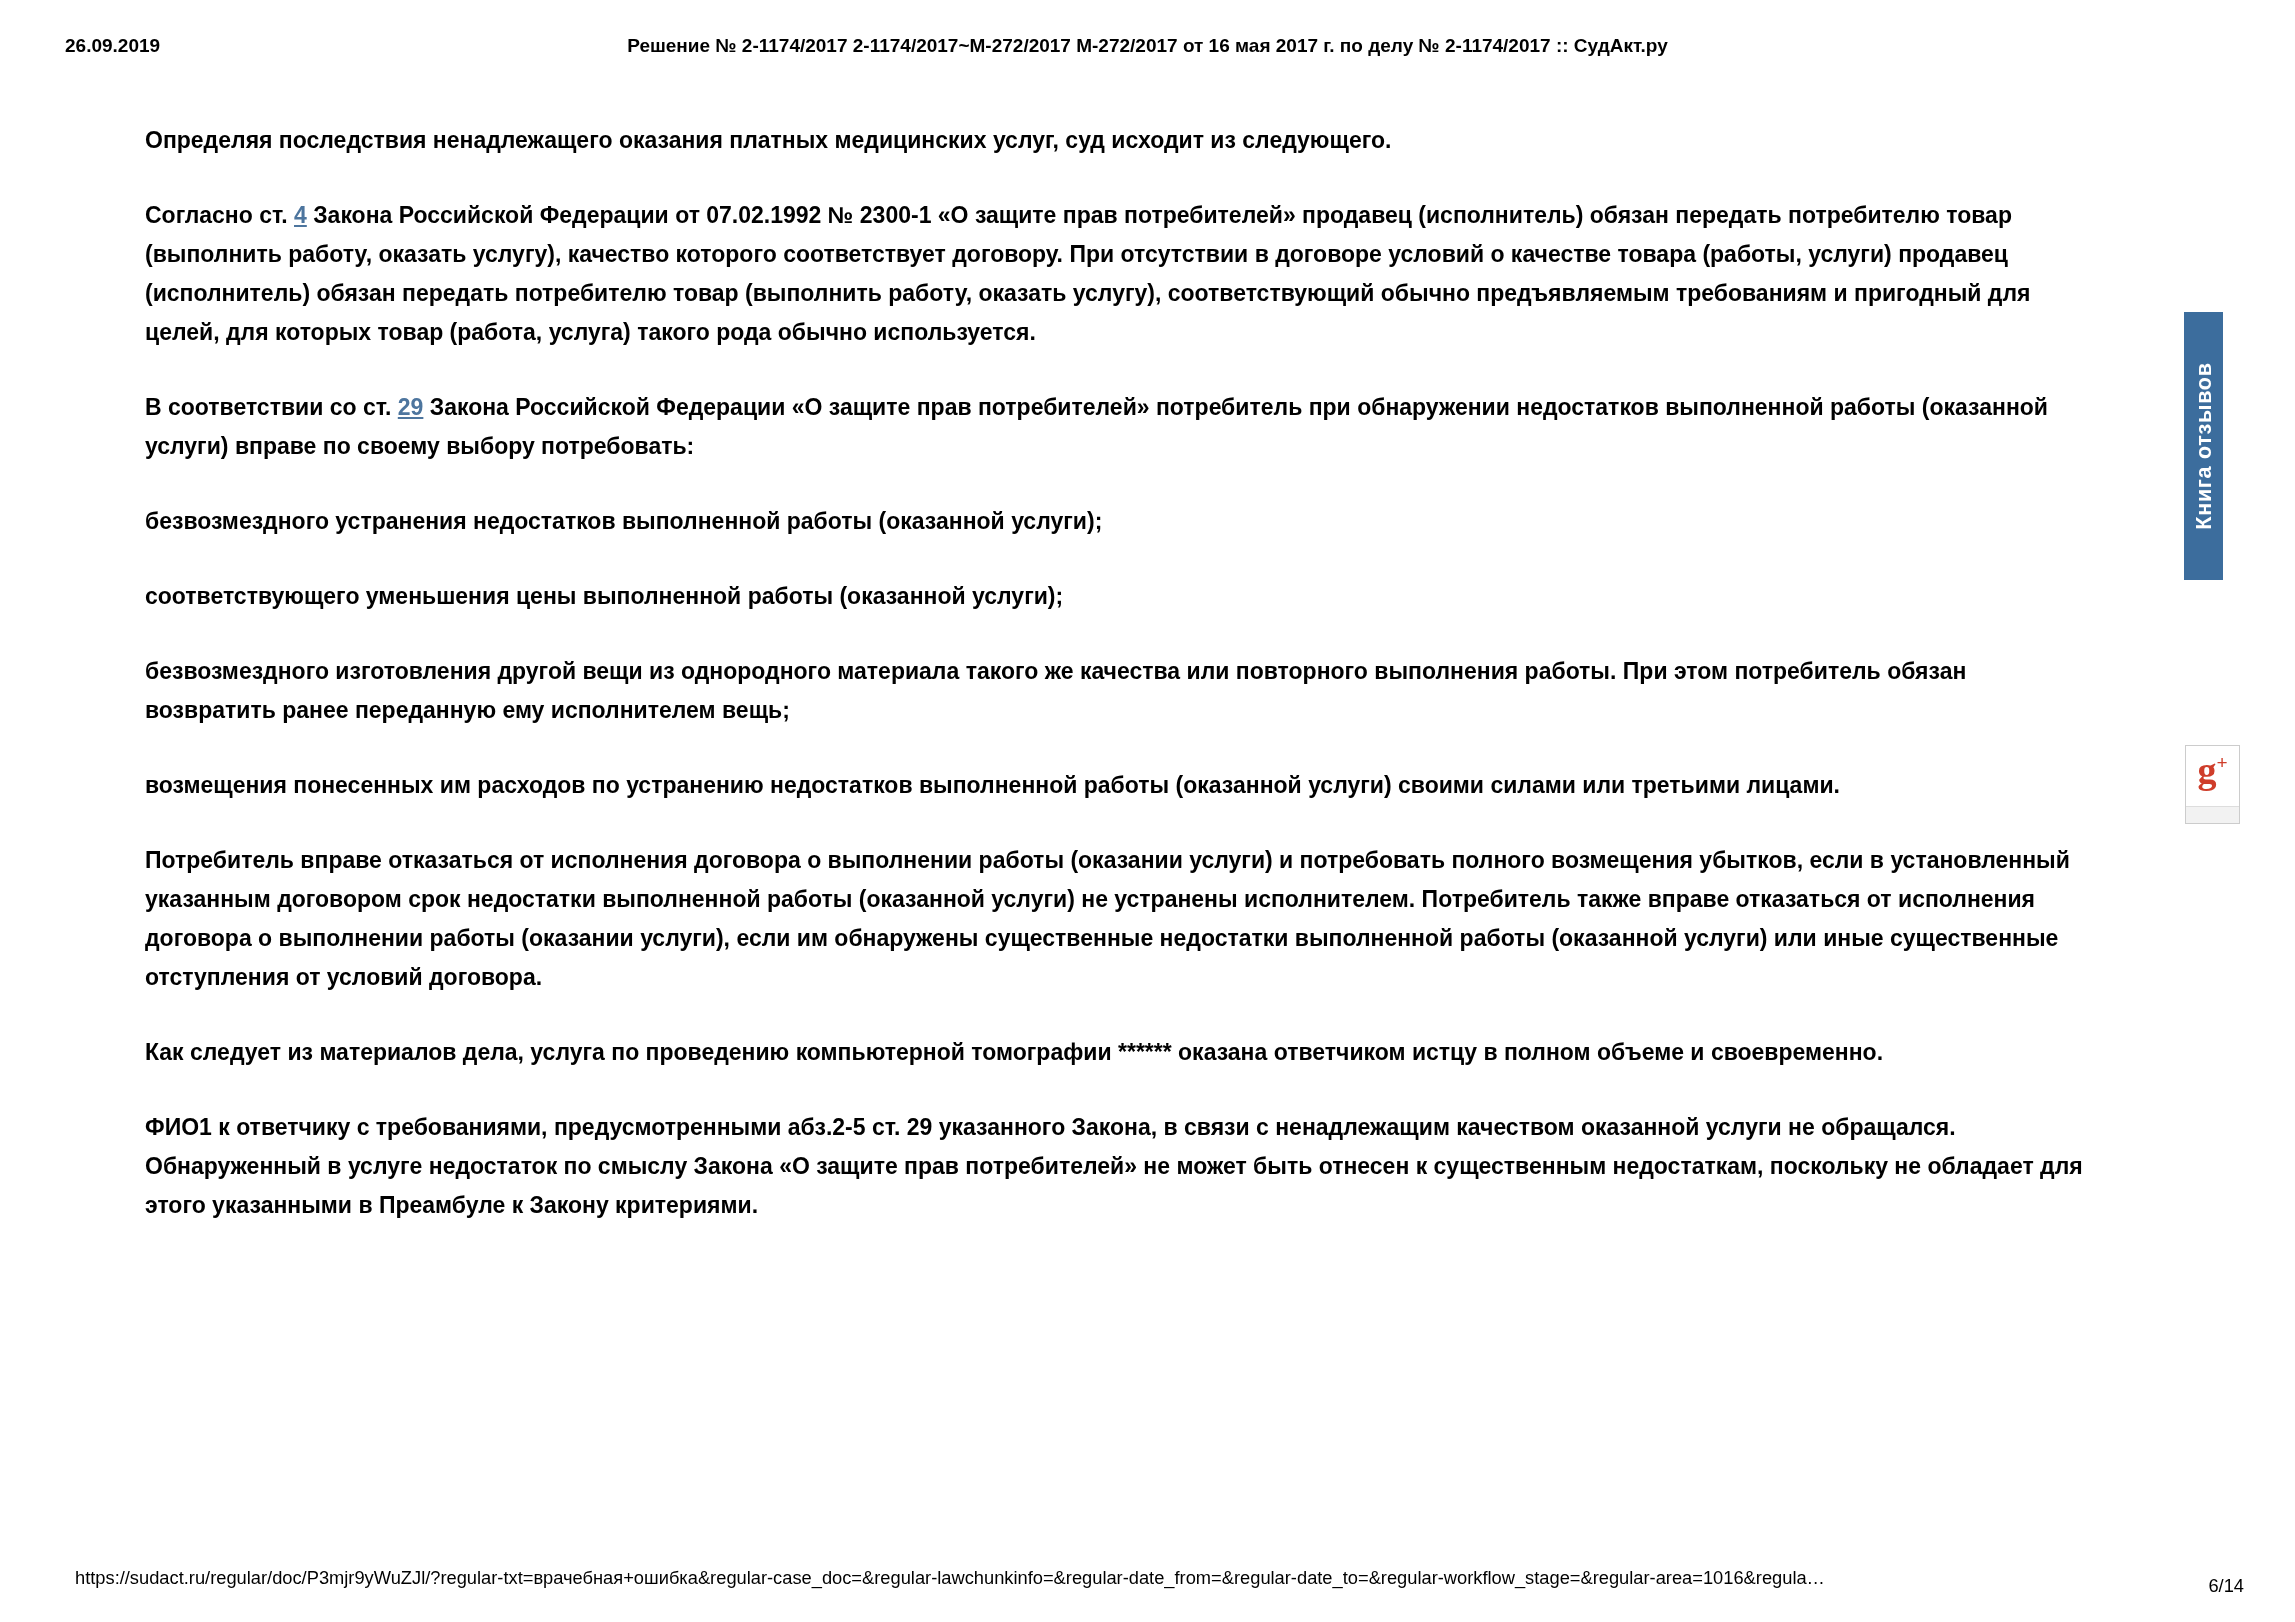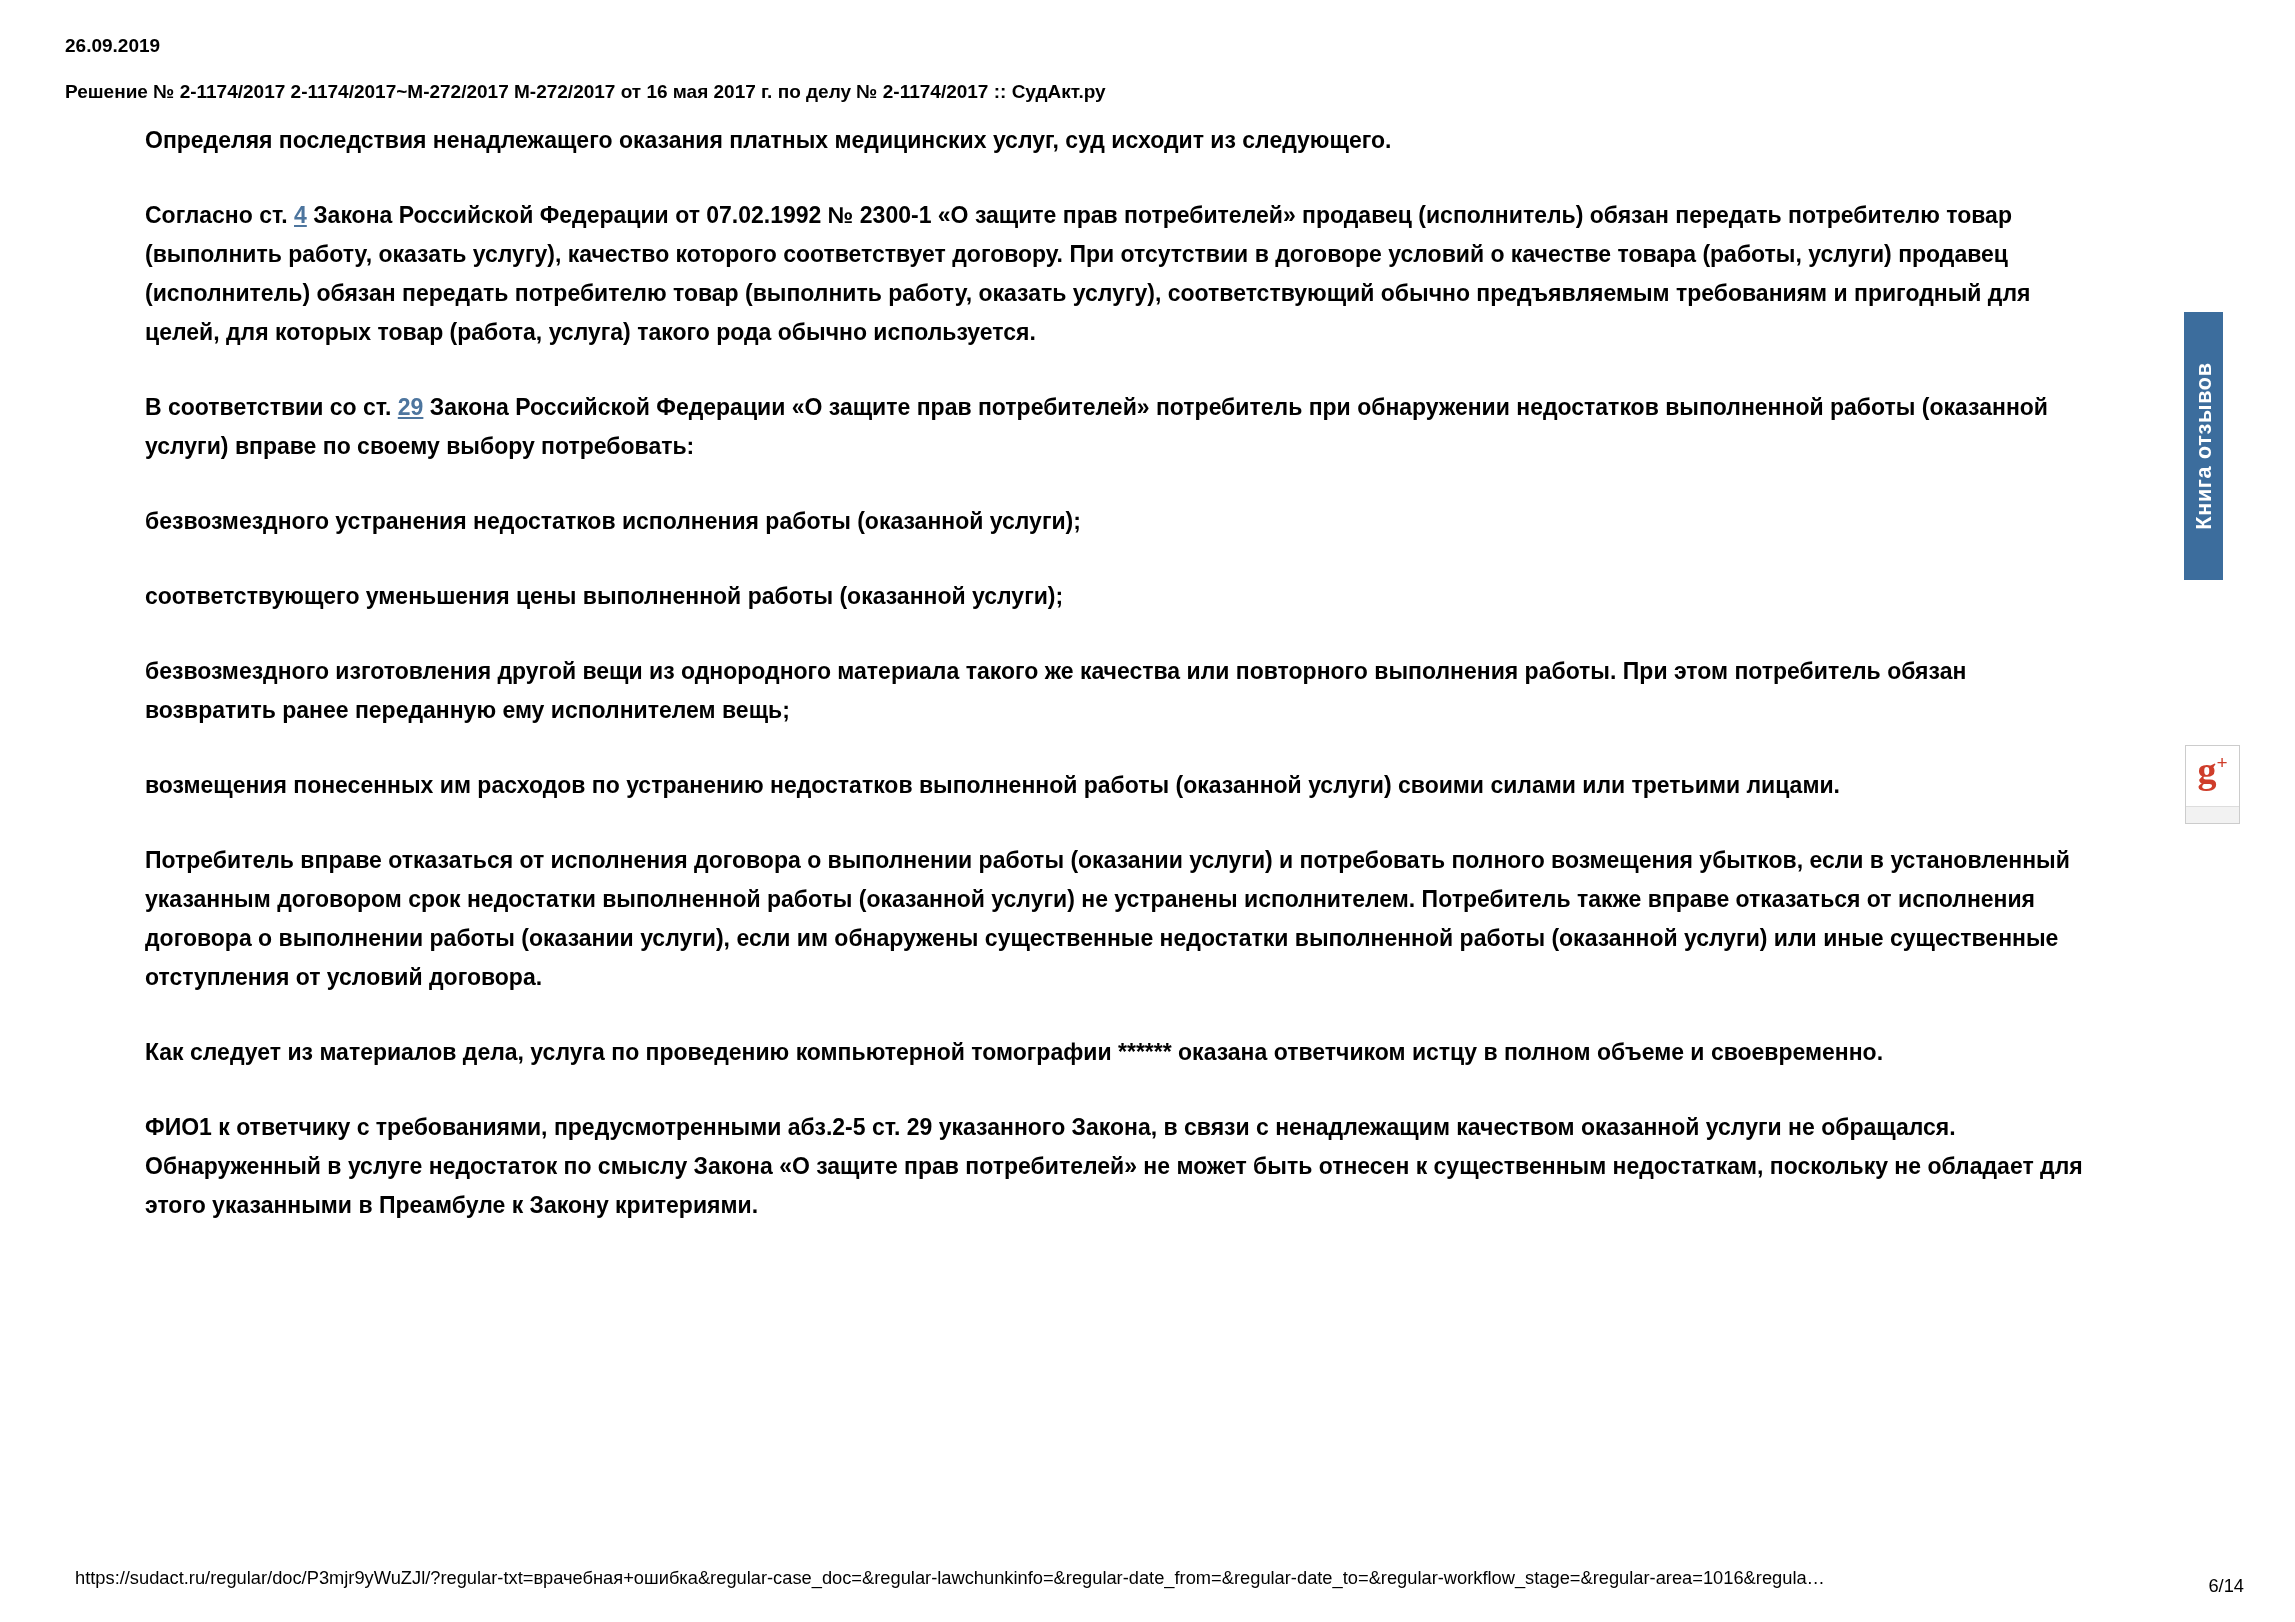--- a/index.html
+++ b/index.html
@@ -5,21 +5,21 @@
   html,body{margin:0;padding:0;}
   body{
     width:2295px;height:1622px;position:relative;background:#ffffff;
     font-family:"Liberation Sans", sans-serif;color:#000;overflow:hidden;
   }
   .print-header{
     position:absolute;top:34px;left:65px;right:65px;height:26px;
     font-size:19px;line-height:23.6px;white-space:nowrap;font-weight:bold;
   }
   .print-header .date{position:absolute;left:0;top:0;}
-  .print-header .title{display:block;width:100%;text-align:left;margin-top:46px;}
+  .print-header .title{display:block;width:100%;text-align:center;}
   .content{
     position:absolute;left:145px;top:121px;width:1941px;
     font-size:23px;line-height:39px;
   }
   .content p{margin:0 0 36px 0;padding:0;font-weight:bold;}
   a.statute-link{color:#4d759e;text-decoration:underline;cursor:pointer;}
   .reviews-banner{
     position:absolute;left:2184px;top:312px;width:39px;height:268px;
     background:#3c6d9d;cursor:pointer;
   }
@@ -58,21 +58,21 @@
 
 <div class="print-header">
   <span class="date">26.09.2019</span>
   <span class="title">Решение № 2-1174/2017 2-1174/2017~М-272/2017 М-272/2017 от 16 мая 2017 г. по делу № 2-1174/2017 :: СудАкт.ру</span>
 </div>
 
 <div class="content">
     <p>Определяя последствия ненадлежащего оказания платных медицинских услуг, суд исходит из следующего.</p>
     <p>Согласно ст. <a class="statute-link">4</a> Закона Российской Федерации от 07.02.1992 № 2300-1 «О защите прав потребителей» продавец (исполнитель) обязан передать потребителю товар (выполнить работу, оказать услугу), качество которого соответствует договору. При отсутствии в договоре условий о качестве товара (работы, услуги) продавец (исполнитель) обязан передать потребителю товар (выполнить работу, оказать услугу), соответствующий обычно предъявляемым требованиям и пригодный для целей, для которых товар (работа, услуга) такого рода обычно используется.</p>
     <p>В соответствии со ст. <a class="statute-link">29</a> Закона Российской Федерации «О защите прав потребителей» потребитель при обнаружении недостатков выполненной работы (оказанной услуги) вправе по своему выбору потребовать:</p>
-    <p>безвозмездного устранения недостатков исполнения работы (оказанной услуги);</p>
+    <p>безвозмездного устранения недостатков выполненной работы (оказанной услуги);</p>
     <p>соответствующего уменьшения цены выполненной работы (оказанной услуги);</p>
     <p>безвозмездного изготовления другой вещи из однородного материала такого же качества или повторного выполнения работы. При этом потребитель обязан возвратить ранее переданную ему исполнителем вещь;</p>
     <p>возмещения понесенных им расходов по устранению недостатков выполненной работы (оказанной услуги) своими силами или третьими лицами.</p>
     <p>Потребитель вправе отказаться от исполнения договора о выполнении работы (оказании услуги) и потребовать полного возмещения убытков, если в установленный указанным договором срок недостатки выполненной работы (оказанной услуги) не устранены исполнителем. Потребитель также вправе отказаться от исполнения договора о выполнении работы (оказании услуги), если им обнаружены существенные недостатки выполненной работы (оказанной услуги) или иные существенные отступления от условий договора.</p>
     <p>Как следует из материалов дела, услуга по проведению компьютерной томографии ****** оказана ответчиком истцу в полном объеме и своевременно.</p>
     <p>ФИО1 к ответчику с требованиями, предусмотренными абз.2-5 ст. 29 указанного Закона, в связи с ненадлежащим качеством оказанной услуги не обращался. Обнаруженный в услуге недостаток по смыслу Закона «О защите прав потребителей» не может быть отнесен к существенным недостаткам, поскольку не обладает для этого указанными в Преамбуле к Закону критериями.</p>
   </div>
 
 <div class="reviews-banner" style="background: rgb(60, 109, 157);">
   <span class="banner-text">Книга отзывов</span>

